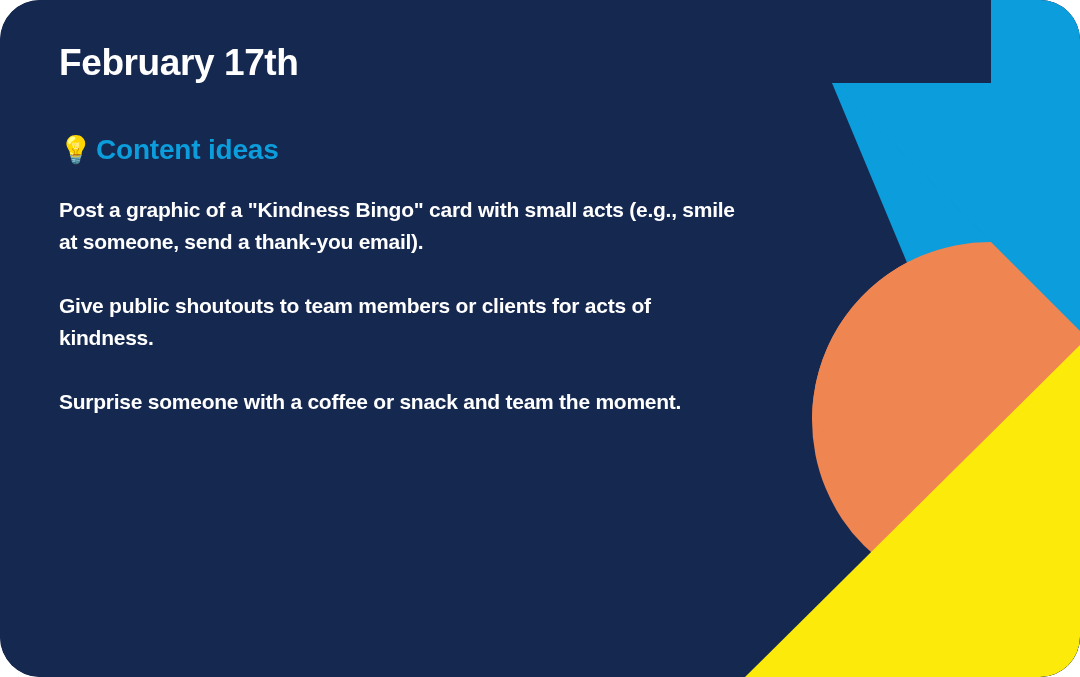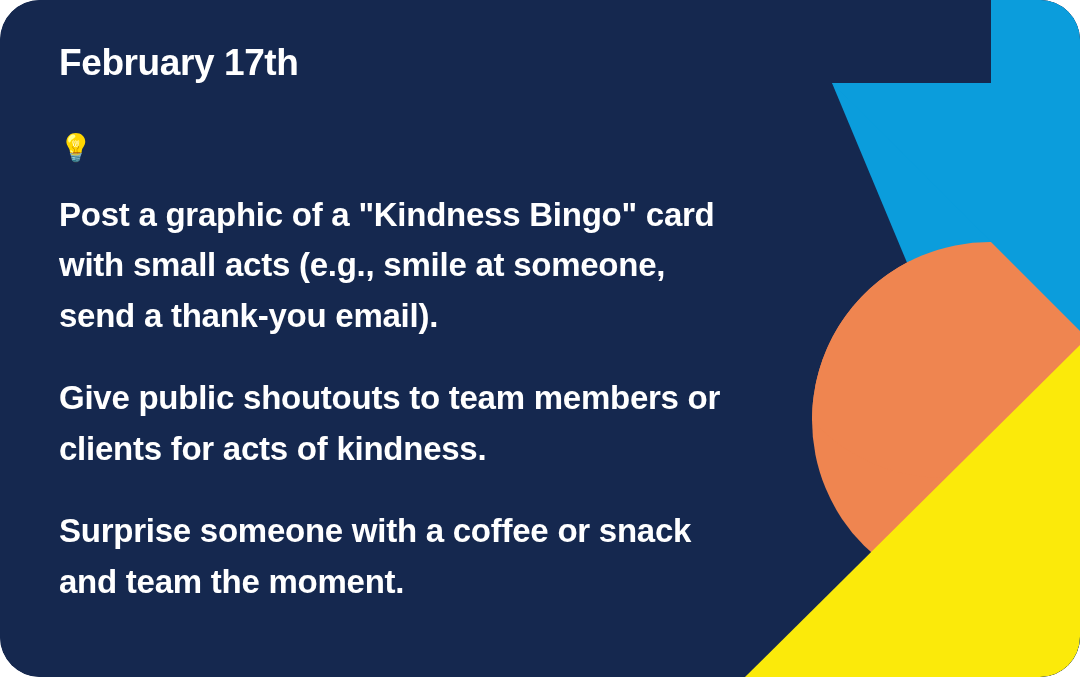--- a/index.html
+++ b/index.html
@@ -73,21 +73,21 @@
     font-weight: bold;
     letter-spacing: -0.2px;
     line-height: 1.1;
   }
 
   .ideas {
     margin-top: 28px;
   }
   .idea {
     color: #ffffff;
-    font-size: 33px;
+    font-size: 21px;
     font-weight: bold;
     line-height: 1.53;
     letter-spacing: -0.25px;
     margin: 0 0 32px 0;
     max-width: 690px;
   }
   .idea:last-child { margin-bottom: 0; }
 </style>
 </head>
 <body>
@@ -135,20 +135,21 @@
   </svg>
 
   <div class="content">
 
     <h1 class="title">
       <span class="title-line">February 17th</span>
     </h1>
 
     <div class="section-head">
       <span class="bulb-icon">💡</span>
+      <span class="section-title">Content ideas</span>
     </div>
 
     <div class="ideas">
       <p class="idea">Post a graphic of a "Kindness Bingo" card with small acts (e.g., smile at someone, send a thank-you email).</p>
       <p class="idea">Give public shoutouts to team members or clients for acts of kindness.</p>
       <p class="idea">Surprise someone with a coffee or snack and team the moment.</p>
     </div>
 
   </div>
 </div>

